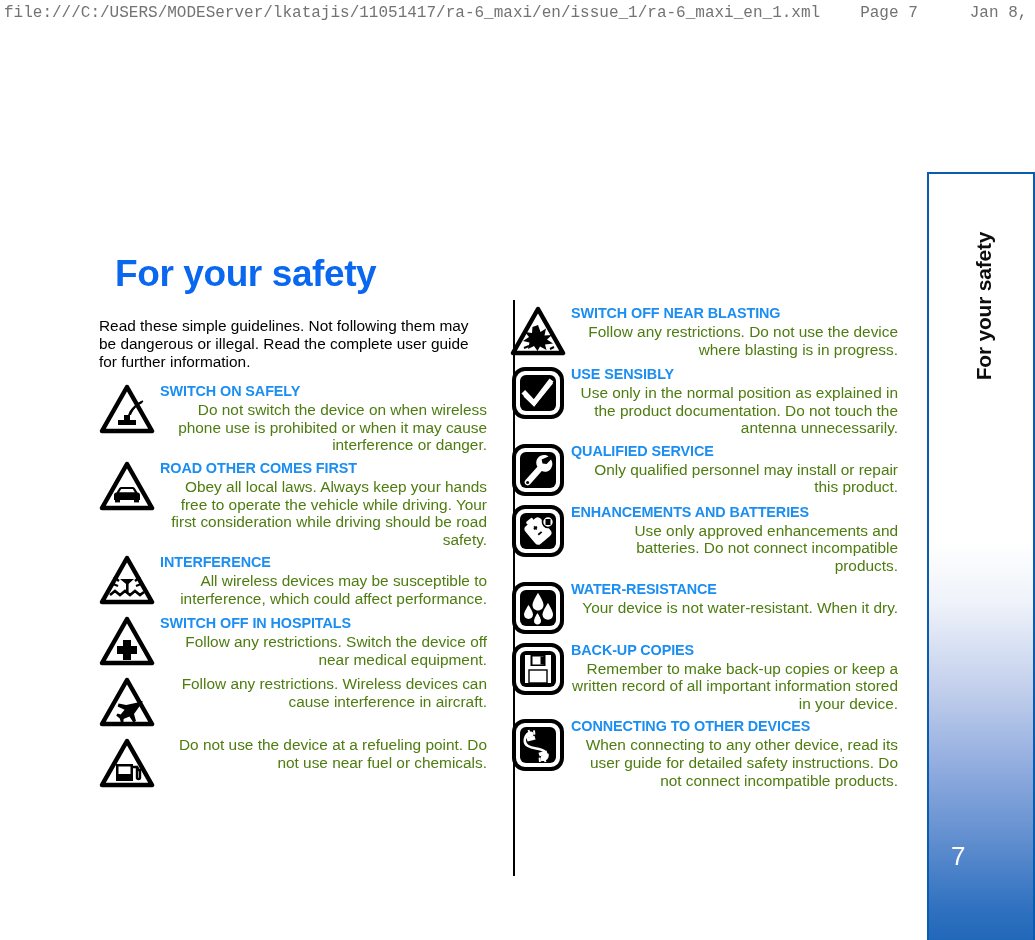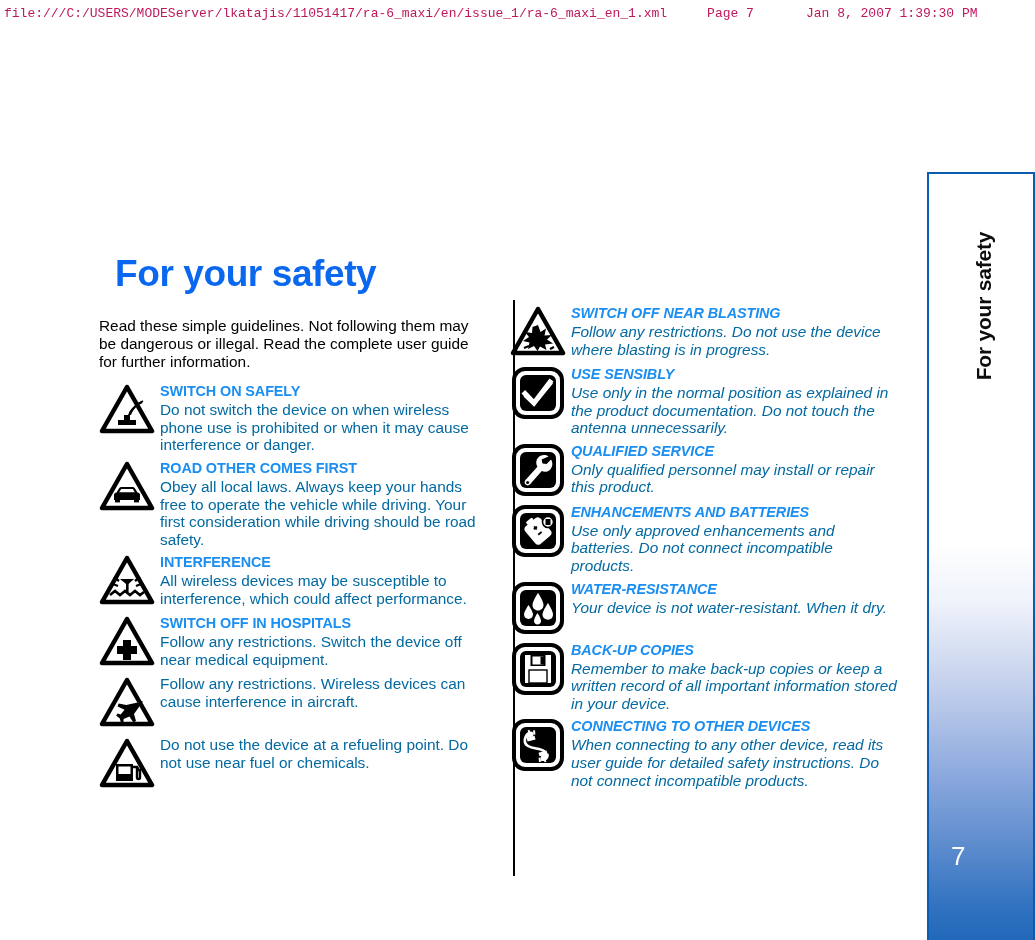--- a/index.html
+++ b/index.html
@@ -17,22 +17,22 @@
 
   
   #print-header {
     position: absolute;
     top: 0; left: 0;
     width: 1035px;
     height: 26px;
     display: flex;
     align-items: center;
     font-family: "Liberation Mono", "DejaVu Sans Mono", monospace;
-    font-size: 13px;
-    color: #be185d;
+    font-size: 16px;
+    color: #737373;
     white-space: pre;
   }
   #print-header .hdr-url { margin-left: 4px; }
   #print-header .hdr-page { margin-left: 40px; }
   #print-header .hdr-date { margin-left: 52px; }
 
   
   #page-title {
     position: absolute;
     left: 115px;
@@ -95,27 +95,28 @@
   }
   .safety-head {
     color: #1b8ef2;
     font-size: 14.4px;
     font-weight: bold;
     letter-spacing: -0.1px;
     line-height: 18px;
     margin-bottom: 1px;
   }
   .safety-body {
-    color: #0369a1;
+    color: #4d7c0f;
     font-size: 15.4px;
     line-height: 17.6px;
+    text-align: right;
   }
 
   
-  .col-right .safety-text { width: 388px; font-style: italic; }
+  .col-right .safety-text { width: 388px; }
 
   
   #sidebar {
     position: absolute;
     left: 927px;
     top: 172px;
     width: 108px;
     height: 768px;
     box-sizing: border-box;
     border-left: 2px solid #0a5cb0;

